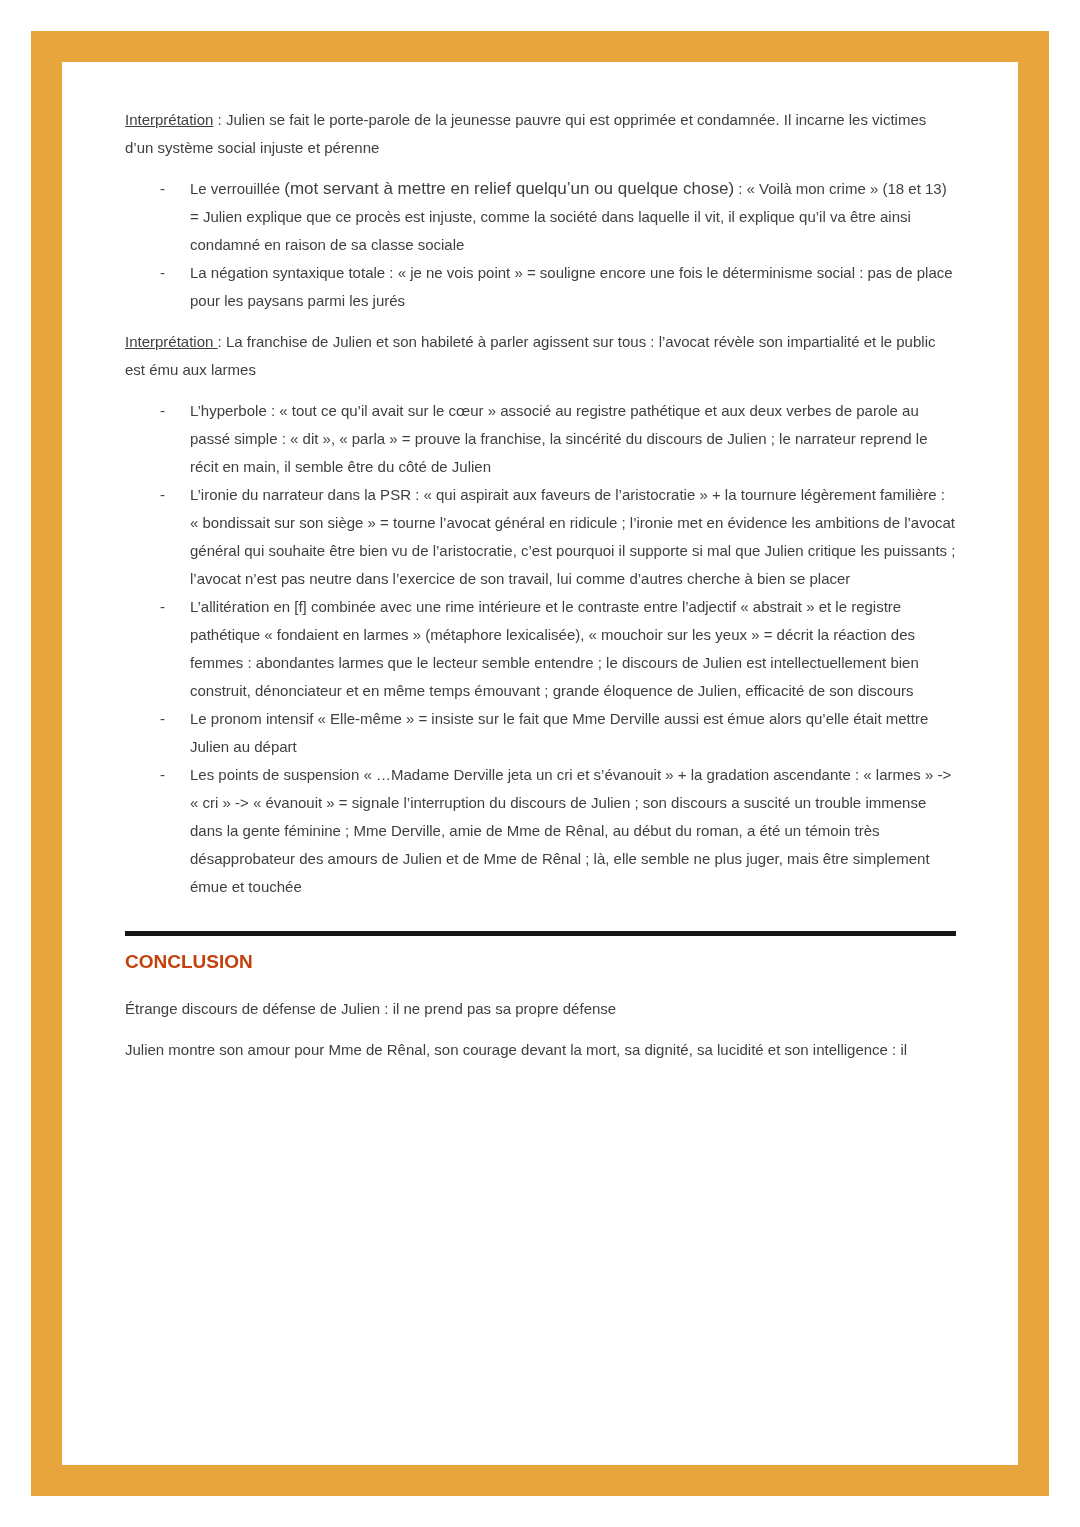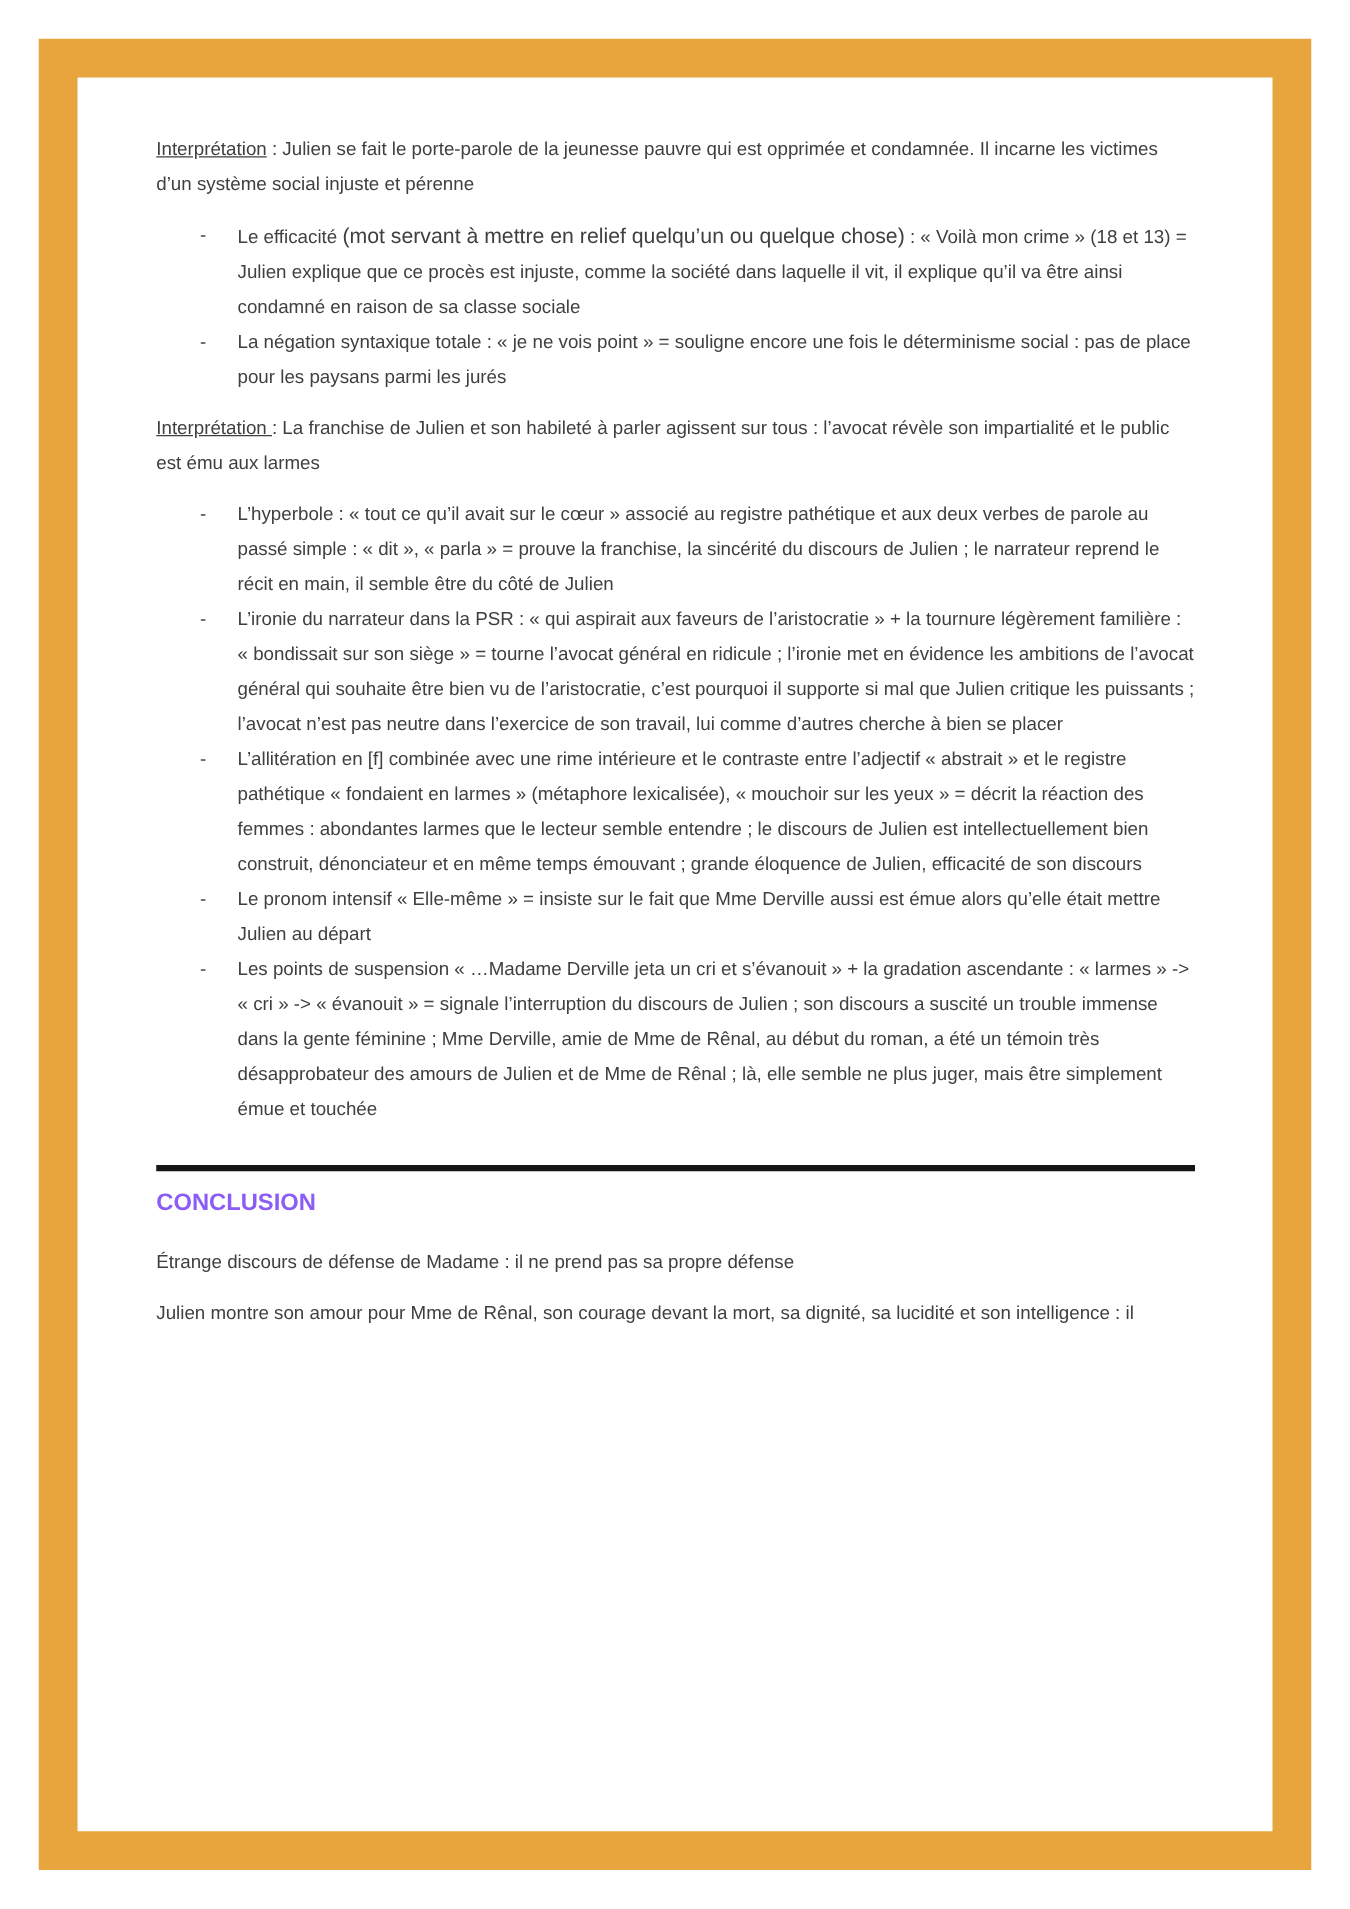--- a/index.html
+++ b/index.html
@@ -38,38 +38,38 @@
 
   .heading-iv {
     display: flex; padding-left: 35px;
     font-weight: 700; color: #333333;
     margin: 0 0 14px 0;
   }
   .heading-iv .num { flex: 0 0 62px; }
 
   .conclusion-rule { height: 5px; background: #161616; margin: 30px 0 0 0; }
   .conclusion-heading {
-    font-size: 19px; font-weight: 700; color: #8b5cf6;
+    font-size: 19px; font-weight: 700; color: #c2410c;
     margin: 13px 0 20px 0; line-height: 26px;
   }
   .page-number { margin-top: 52px; font-size: 17px; color: #2e2e2e; }
 </style>
 </head>
 <body>
 
 <div class="frame"></div>
 
 <div class="content">
 
   <p class="para"><span class="lead-u">Interprétation</span><span> : Julien se fait le porte-parole de la jeunesse pauvre qui est opprimée et condamnée. Il incarne les victimes d’un système social injuste et pérenne</span></p>
 
   <div class="dash-list">
     <div class="dash-item">
       <span class="dash-marker">-</span>
-      <div class="dash-text"><span>Le efficacité </span><span class="small">(mot servant à mettre en relief quelqu’un ou quelque chose)</span><span> : « Voilà mon crime » (18 et 13) = Julien explique que ce procès est injuste, comme la société dans laquelle il vit, il explique qu’il va être ainsi condamné en raison de sa classe sociale</span></div>
+      <div class="dash-text"><span>Le verrouillée </span><span class="small">(mot servant à mettre en relief quelqu’un ou quelque chose)</span><span> : « Voilà mon crime » (18 et 13) = Julien explique que ce procès est injuste, comme la société dans laquelle il vit, il explique qu’il va être ainsi condamné en raison de sa classe sociale</span></div>
     </div>
     <div class="dash-item">
       <span class="dash-marker">-</span>
       <div class="dash-text">La négation syntaxique totale : « je ne vois point » = souligne encore une fois le déterminisme social : pas de place pour les paysans parmi les jurés</div>
     </div>
   </div>
 
 
   <p class="para"><span class="lead-u">Interprétation </span><span>: La franchise de Julien et son habileté à parler agissent sur tous : l’avocat révèle son impartialité et le public est ému aux larmes</span></p>
 
@@ -92,18 +92,18 @@
     </div>
     <div class="dash-item">
       <span class="dash-marker">-</span>
       <div class="dash-text">Les points de suspension « …Madame Derville jeta un cri et s’évanouit » + la gradation ascendante : « larmes » -&gt; « cri » -&gt; « évanouit » = signale l’interruption du discours de Julien ; son discours a suscité un trouble immense dans la gente féminine ; Mme Derville, amie de Mme de Rênal, au début du roman, a été un témoin très désapprobateur des amours de Julien et de Mme de Rênal ; là, elle semble ne plus juger, mais être simplement émue et touchée</div>
     </div>
   </div>
 
   <div class="conclusion-rule"></div>
   <div class="conclusion-heading">CONCLUSION</div>
 
-  <p class="para">Étrange discours de défense de Madame : il ne prend pas sa propre défense</p>
+  <p class="para">Étrange discours de défense de Julien : il ne prend pas sa propre défense</p>
   <p class="para">Julien montre son amour pour Mme de Rênal, son courage devant la mort, sa dignité, sa lucidité et son intelligence : il reconnaît son geste, ne cherche pas à l’atténuer ; il parle avec le plus grand respect de Mme de Rênal ; il dénonce les privilèges des puissants et une société verrouillée et injuste qui ne donne pas sa chance aux personnes d’une classe sociale moins favorisée. Il défend sa classe sociale ; il montre ses qualités oratoires : il manie avec aisance le langage, construit son discours, fait une analyse sociologique, sait émouvoir…</p>
 
   <div class="page-number">3</div>
 
 </div>
 
 </body></html>

